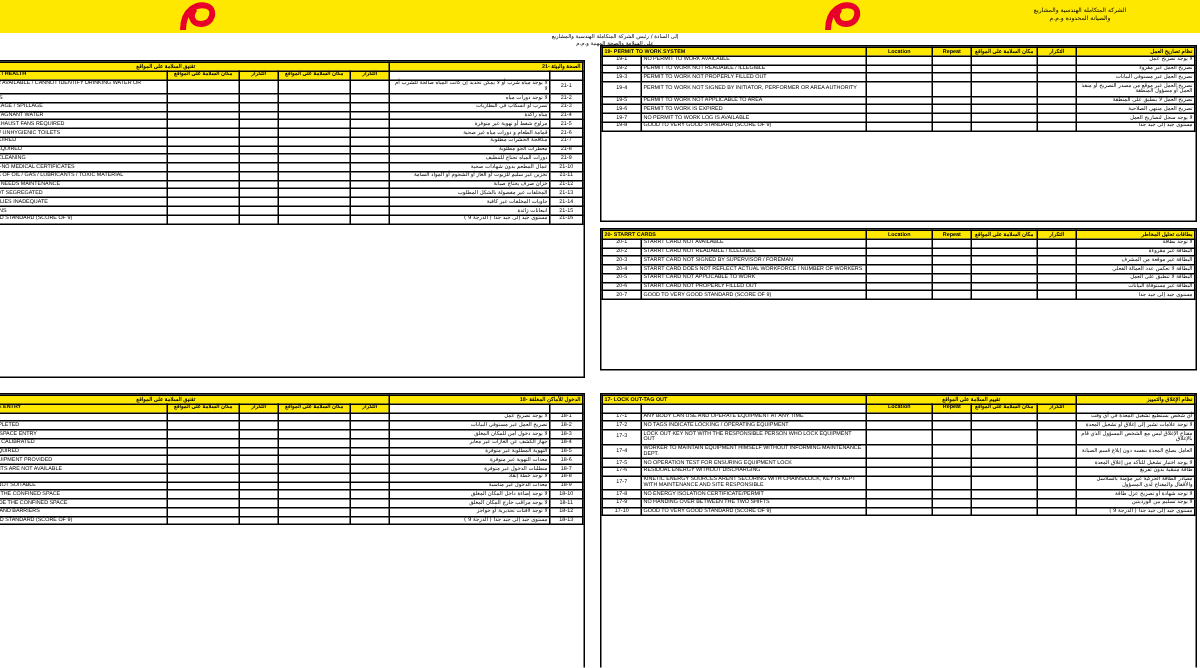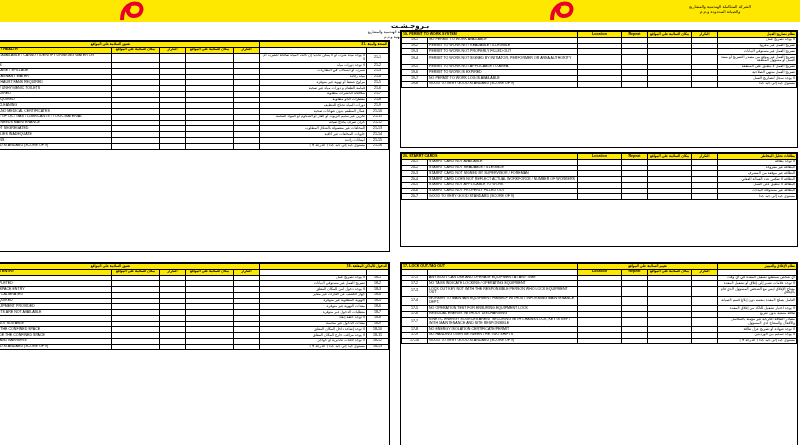--- a/index.html
+++ b/index.html
@@ -39,21 +39,20 @@
       <path d="M4 20 C4 6, 14 2, 20 4 C26 6, 24 16, 16 16 C10 16, 8 10, 12 6" stroke="#e8002a" stroke-width="4" fill="none"></path>
     </svg>
 </div>
 
 <div style="position:absolute;left:650px;top:4px;width:140px;" class="company">
   <div>الشركة المتكاملة الهندسية والمشاريع</div>
   <div>والصيانة المحدودة و.م.م</div>
 </div>
 
 <div style="position:absolute;left:300px;top:22px;width:220px;">
-  <div class="arabic-title">بـروجـشـت</div>
   <div class="subttl">إلى السادة / رئيس الشركة المتكاملة الهندسية والمشاريع</div>
   <div class="subttl">على السلامة والصحة المهنية و.م.م</div>
 </div>
 
 <div class="sheet" style="left:400px;top:30px;width:398px;height:118px;">
   <table class="tbl">
     <colgroup>
         <col style="width:26px">
         <col style="width:150px">
         <col style="width:44px">

